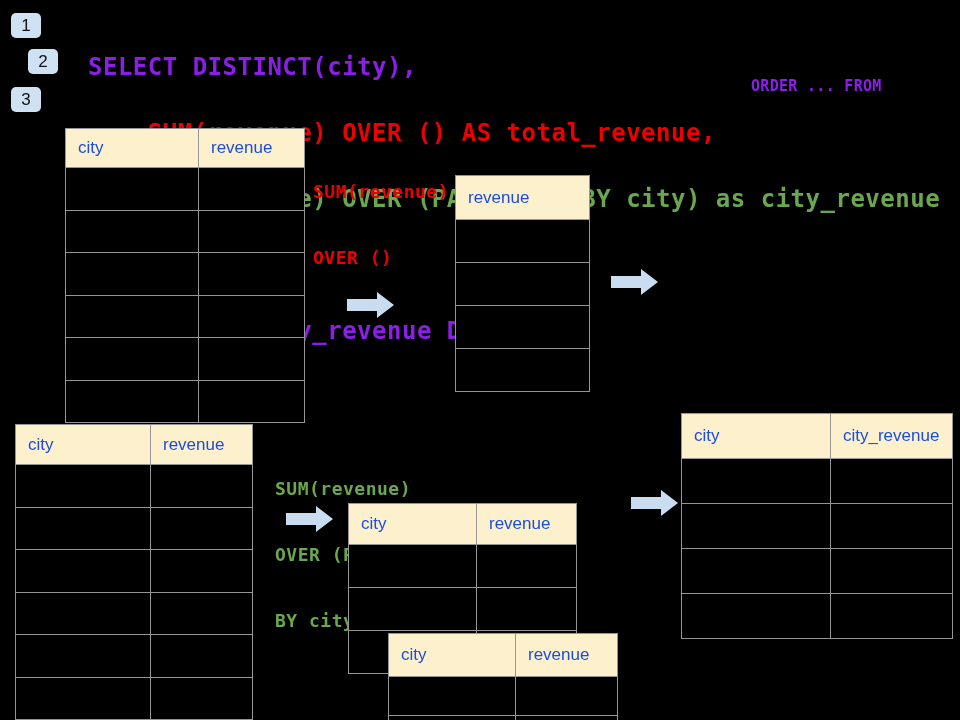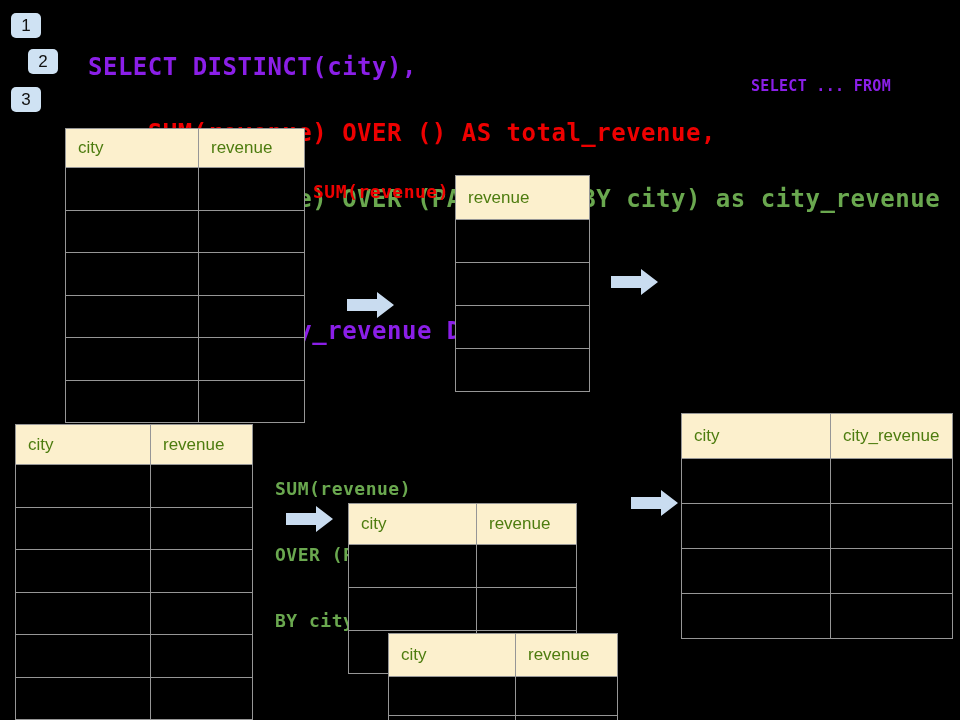--- a/index.html
+++ b/index.html
@@ -40,21 +40,21 @@
   #badge-2{left:28px;top:49px;}
   #badge-3{left:11px;top:87px;}
   
   .tbl{position:absolute;}
   .tbl table{
     border-collapse:collapse;table-layout:fixed;width:100%;
     background:var(--background);
   }
   .tbl th,.tbl td{border:1px solid var(--table-border);padding:0;}
   .tbl th{
-    background:var(--table-header-bg);color:#4d7c0f;
+    background:var(--table-header-bg);color:#1d4ed8;
     font-size:17px;font-weight:normal;text-align:left;
     padding-left:12px;
   }
   #t1{left:65px;top:128px;width:240px;}  #t1 th{height:38px;} #t1 td{height:41.5px;}
   #t2{left:455px;top:175px;width:135px;} #t2 th{height:43px;} #t2 td{height:42px;}
   #t3{left:15px;top:424px;width:238px;}  #t3 th{height:39px;} #t3 td{height:41.5px;}
   #t4{left:348px;top:503px;width:229px;} #t4 th{height:40px;} #t4 td{height:42px;}
   #t5{left:388px;top:633px;width:230px;} #t5 th{height:42px;} #t5 td{height:38px;}
   #t6{left:681px;top:413px;width:272px;} #t6 th{height:44px;} #t6 td{height:44px;}
   
@@ -81,21 +81,21 @@
 
   <div id="sql-block" class="mono">
     <div class="c-purple">SELECT DISTINCT(city),</div>
     <div class="c-red">    SUM(revenue) OVER () AS total_revenue,</div>
     <div class="c-green">    SUM(revenue) OVER (PARTITION BY city) as city_revenue</div>
     <div class="c-purple">  FROM rides</div>
     <div class="c-purple">  ORDER by city_revenue DESC;</div>
   </div>
 
   <div id="side-note" class="mono">
-    <div>SELECT ... FROM</div>
+    <div>ORDER ... FROM</div>
   </div>
 
   <div class="tbl" id="t1">
     <table>
       <thead>
           <tr>
         <th style="width:120px">city</th>
         <th>revenue</th>
       </tr>
         </thead>
@@ -123,20 +123,21 @@
         <tr>
             <td></td>
             <td></td>
           </tr>
       </tbody>
     </table>
   </div>
 
   <div id="annot-total" class="mono">
     <div>SUM(revenue)</div>
+    <div>OVER ()</div>
   </div>
 
   <svg class="arrow" id="arrow-1" viewBox="0 0 48 28">
     <polygon points="0,8 30,8 30,1 47,14 30,27 30,20 0,20" style="fill:var(--arrow-fill)"></polygon>
   </svg>
 
   <div class="tbl" id="t2">
     <table>
       <thead>
           <tr>

